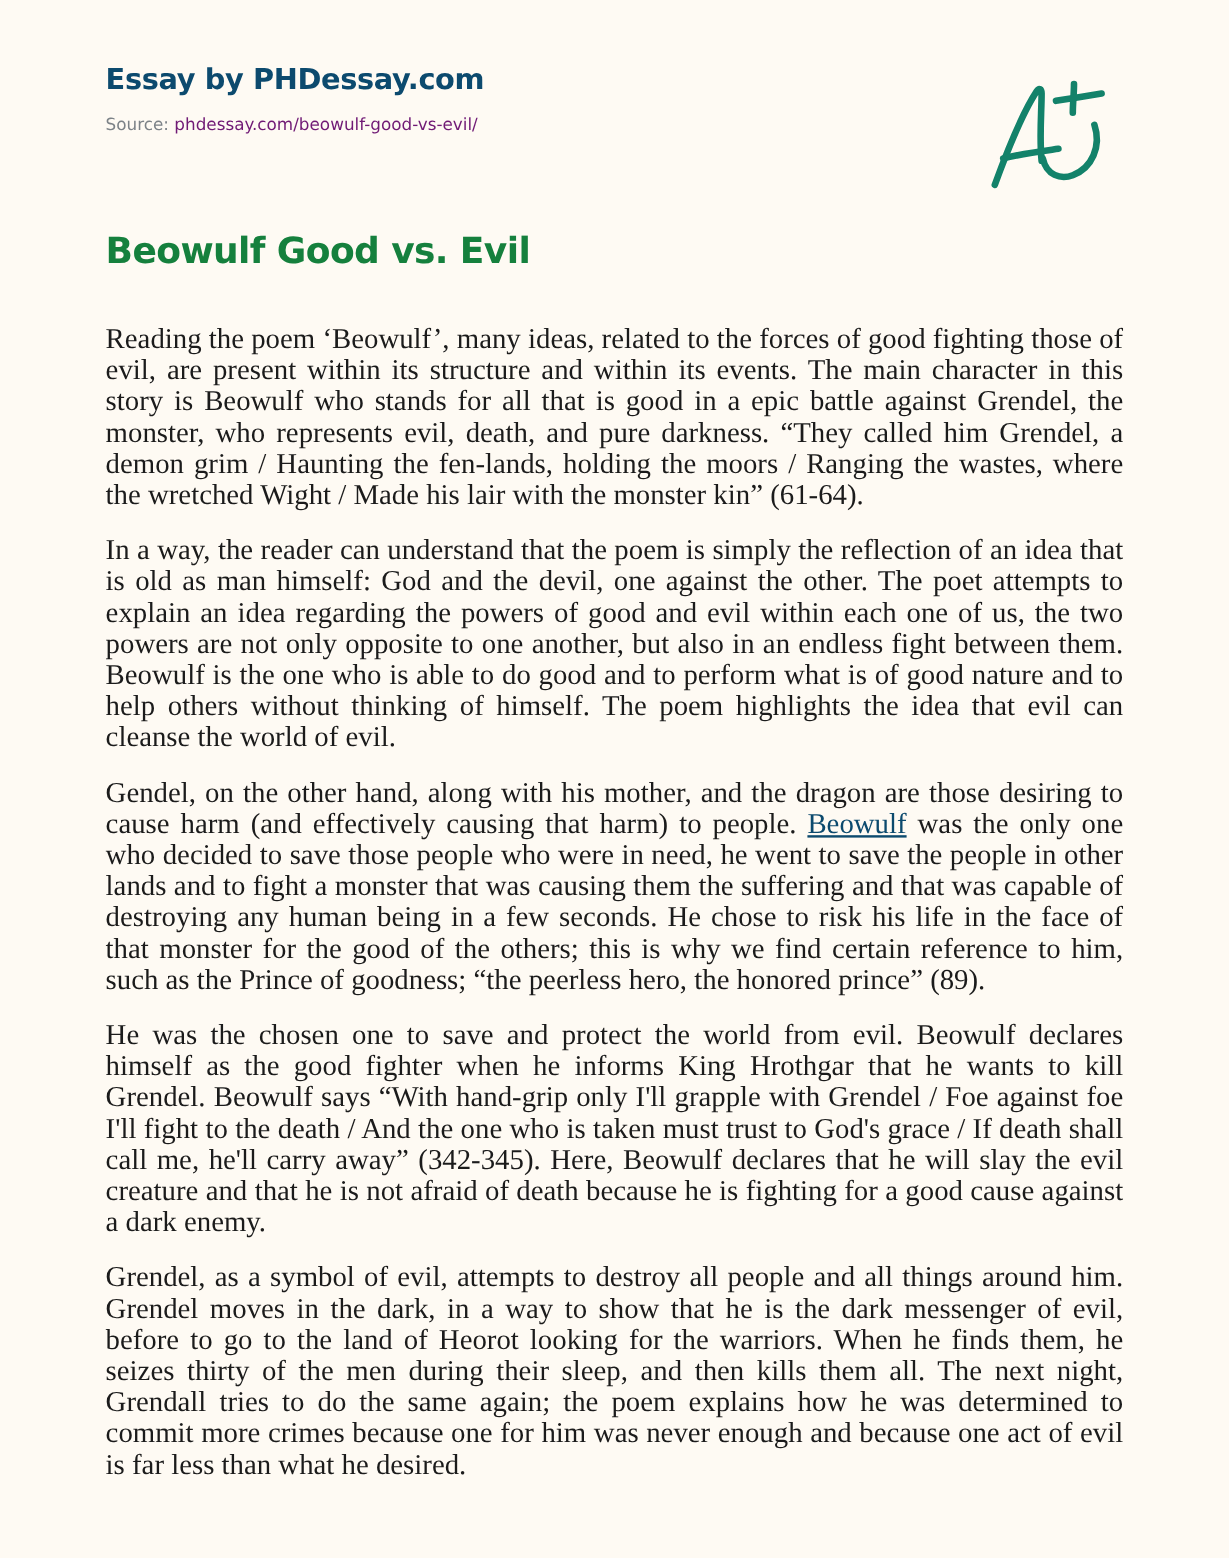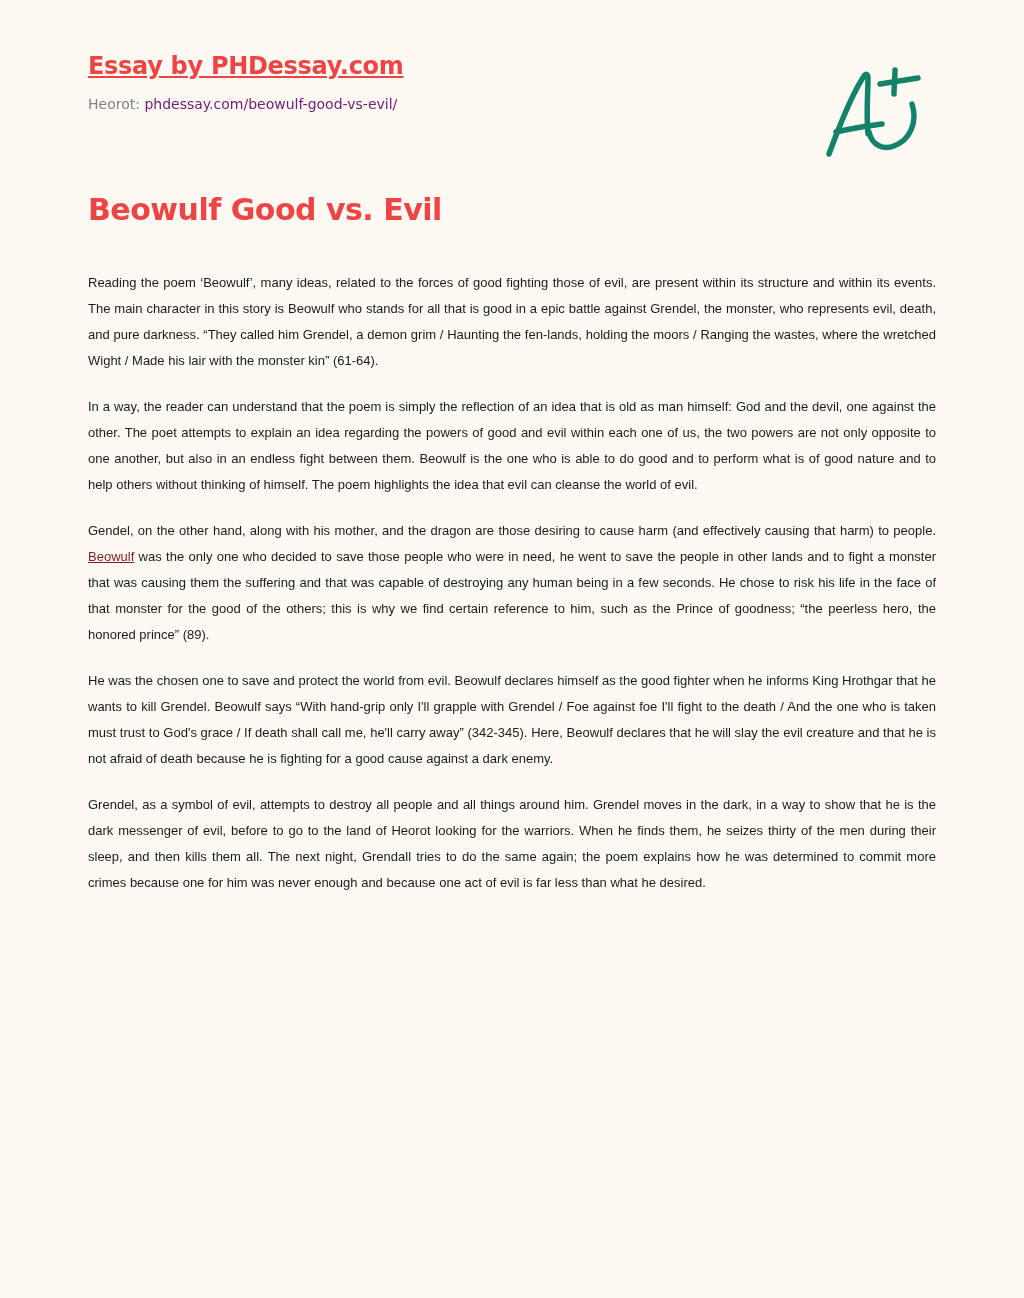--- a/index.html
+++ b/index.html
@@ -14,25 +14,24 @@
   }
   .header {
     position: absolute;
     left: 88px;
     top: 50px;
   }
   .site-title {
     font-family: "DejaVu Sans", sans-serif;
     font-weight: bold;
     font-size: 24px;
-    color: #ef4444;
+    color: #0c4a6e;
     letter-spacing: -0.3px;
     margin: 0;
     line-height: 32px;
-    text-decoration: underline;
   }
   .source-line {
     margin-top: 13px;
     font-size: 14px;
     line-height: 18px;
     color: #7c8287;
   }
   .source-line a {
     color: #701a75;
     text-decoration: none;
@@ -46,51 +45,51 @@
   }
   .page-title {
     position: absolute;
     left: 88px;
     top: 190px;
     margin: 0;
     font-family: "DejaVu Sans", sans-serif;
     font-weight: bold;
     font-size: 30px;
     line-height: 40px;
-    color: #ef4444;
+    color: #15803d;
     letter-spacing: -0.5px;
   }
   .article-clip {
     position: absolute;
     left: 88px;
     top: 270px;
     width: 848px;
     height: 981px;
     overflow: hidden;
   }
   .article p {
     margin: 0 0 20px 0;
-    font-family: Liberation Sans, sans-serif;
-    font-size: 13px;
+    font-family: Liberation Serif, serif;
+    font-size: 24px;
     line-height: 26px;
     text-align: justify;
     color: #1b1b1b;
   }
   .article a {
-    color: #7f1d1d;
+    color: #0c4a6e;
     text-decoration: underline;
   }
 </style>
 </head>
 <body>
 
 <header class="header">
   <h2 class="site-title">Essay by PHDessay.com</h2>
   <div class="source-line">
-    <span>Heorot: </span><a>phdessay.com/beowulf-good-vs-evil/</a>
+    <span>Source: </span><a>phdessay.com/beowulf-good-vs-evil/</a>
   </div>
 </header>
 
 <div class="logo">
   <svg width="106" height="96" viewBox="0 0 106 96" xmlns="http://www.w3.org/2000/svg">
     <g fill="none" stroke="#13826a" stroke-width="5.5" stroke-linecap="round" stroke-linejoin="round">
 
       <path d="M7 90 C 18 60, 30 30, 42 12 C 44 9, 46 10, 46 14 C 46 30, 44 50, 46 70"></path>
 
       <path d="M14 68 C 30 64, 46 62, 60 60"></path>

